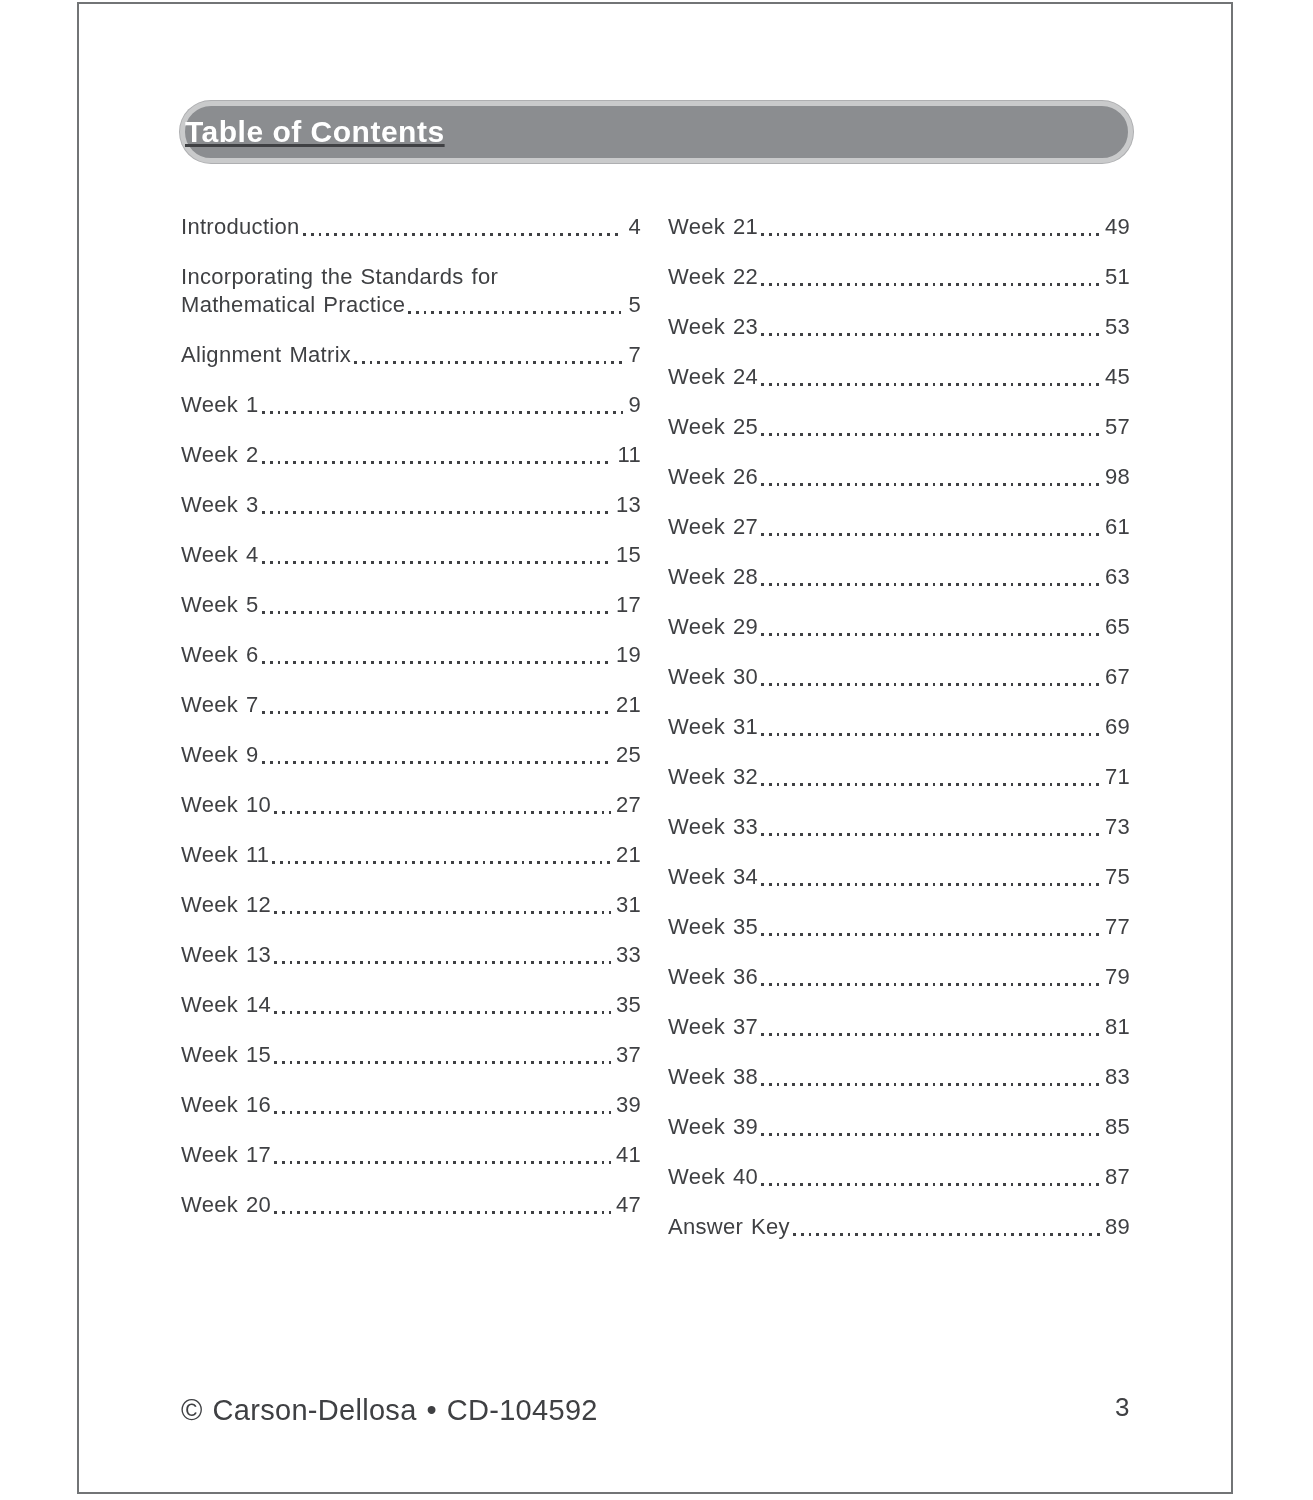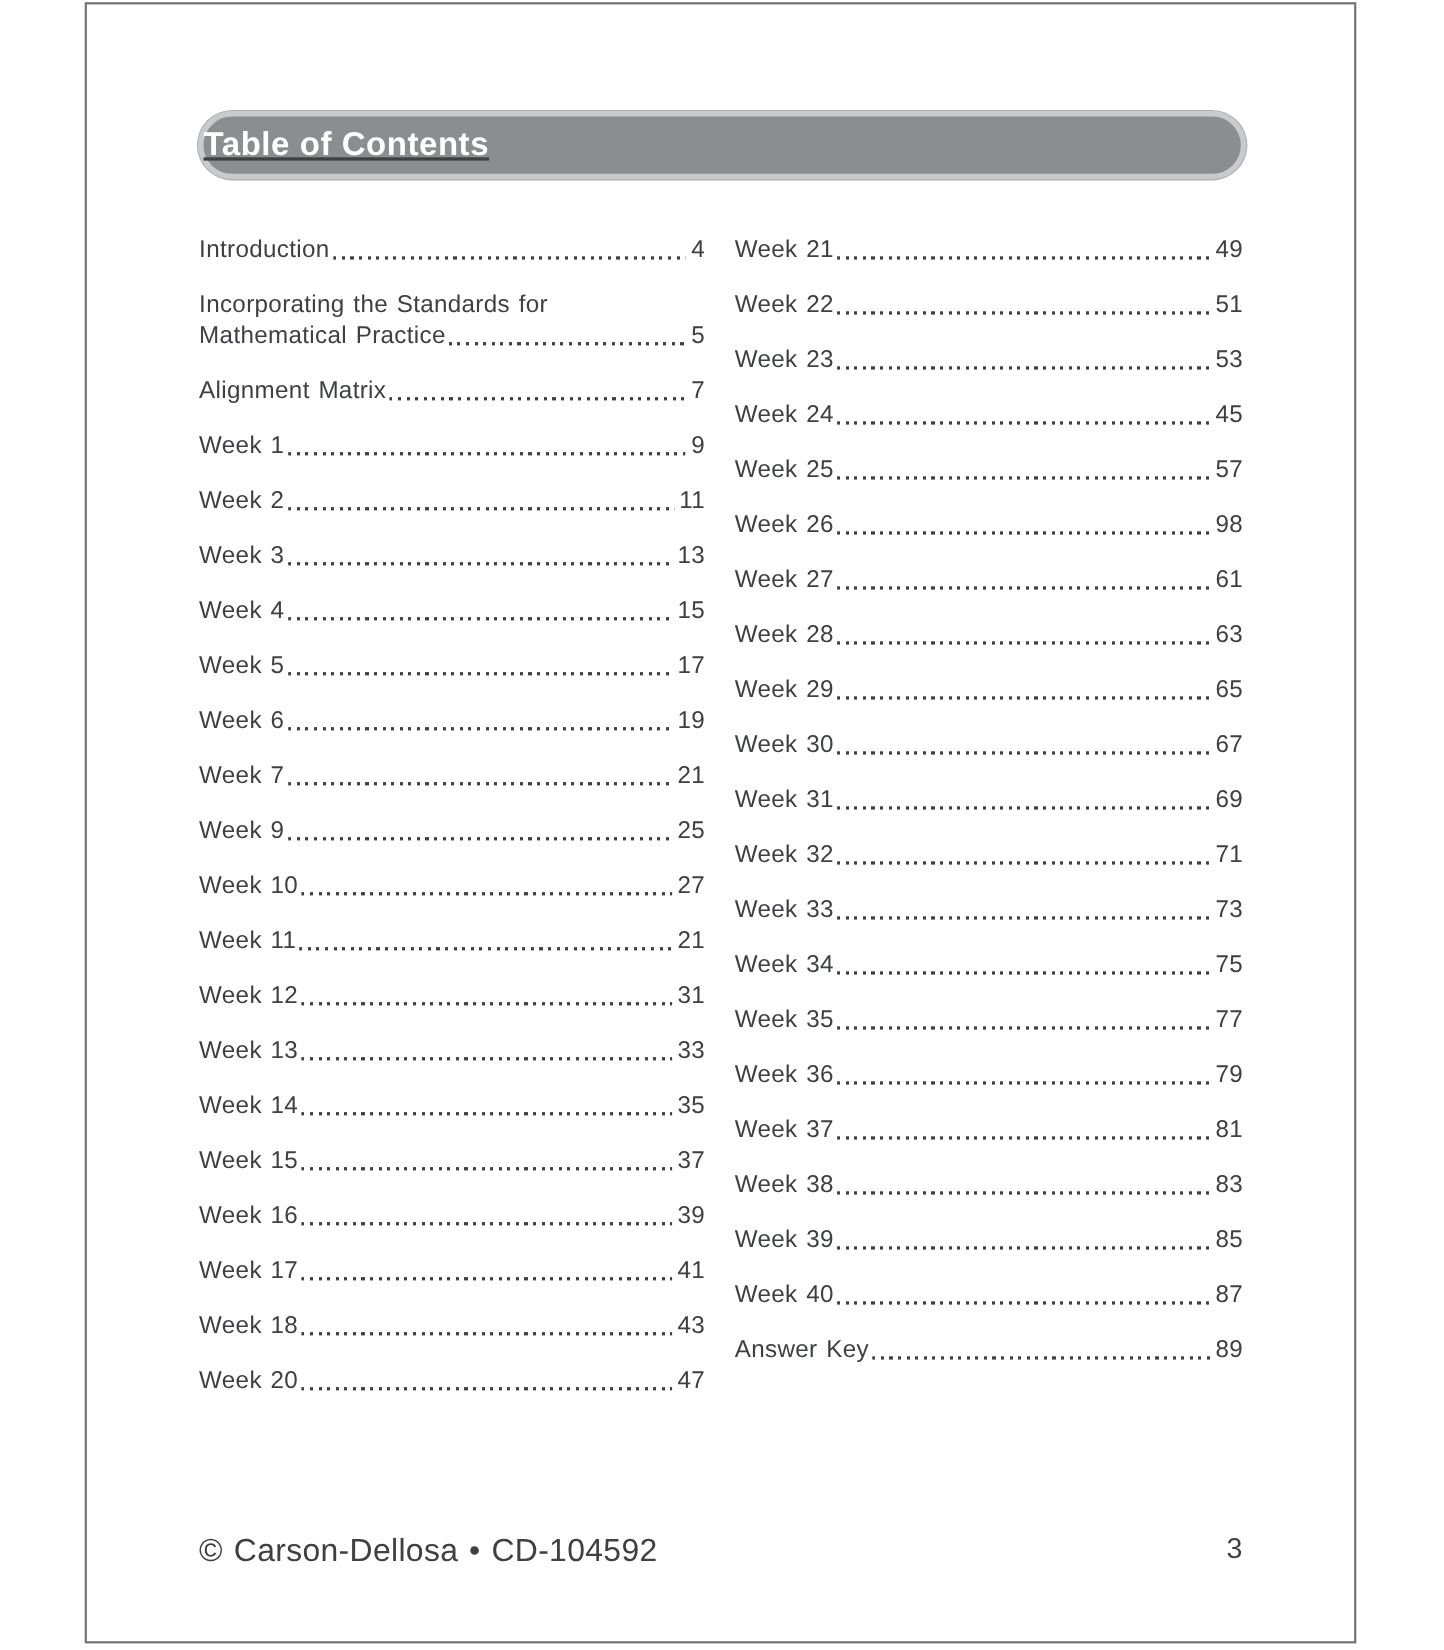--- a/index.html
+++ b/index.html
@@ -194,27 +194,20 @@
       </div>
       <div class="toc-entry">
         <div class="entry-row">
           <span class="entry-label">Week 17</span>
           <span class="leader"></span>
           <span class="entry-page">41</span>
         </div>
       </div>
       <div class="toc-entry">
         <div class="entry-row">
-          <span class="entry-label">Week 18</span>
-          <span class="leader"></span>
-          <span class="entry-page">43</span>
-        </div>
-      </div>
-      <div class="toc-entry">
-        <div class="entry-row">
           <span class="entry-label">Week 20</span>
           <span class="leader"></span>
           <span class="entry-page">47</span>
         </div>
       </div>
     </div>
   <div class="toc-col right">
       <div class="toc-entry">
         <div class="entry-row">
           <span class="entry-label">Week 21</span>

